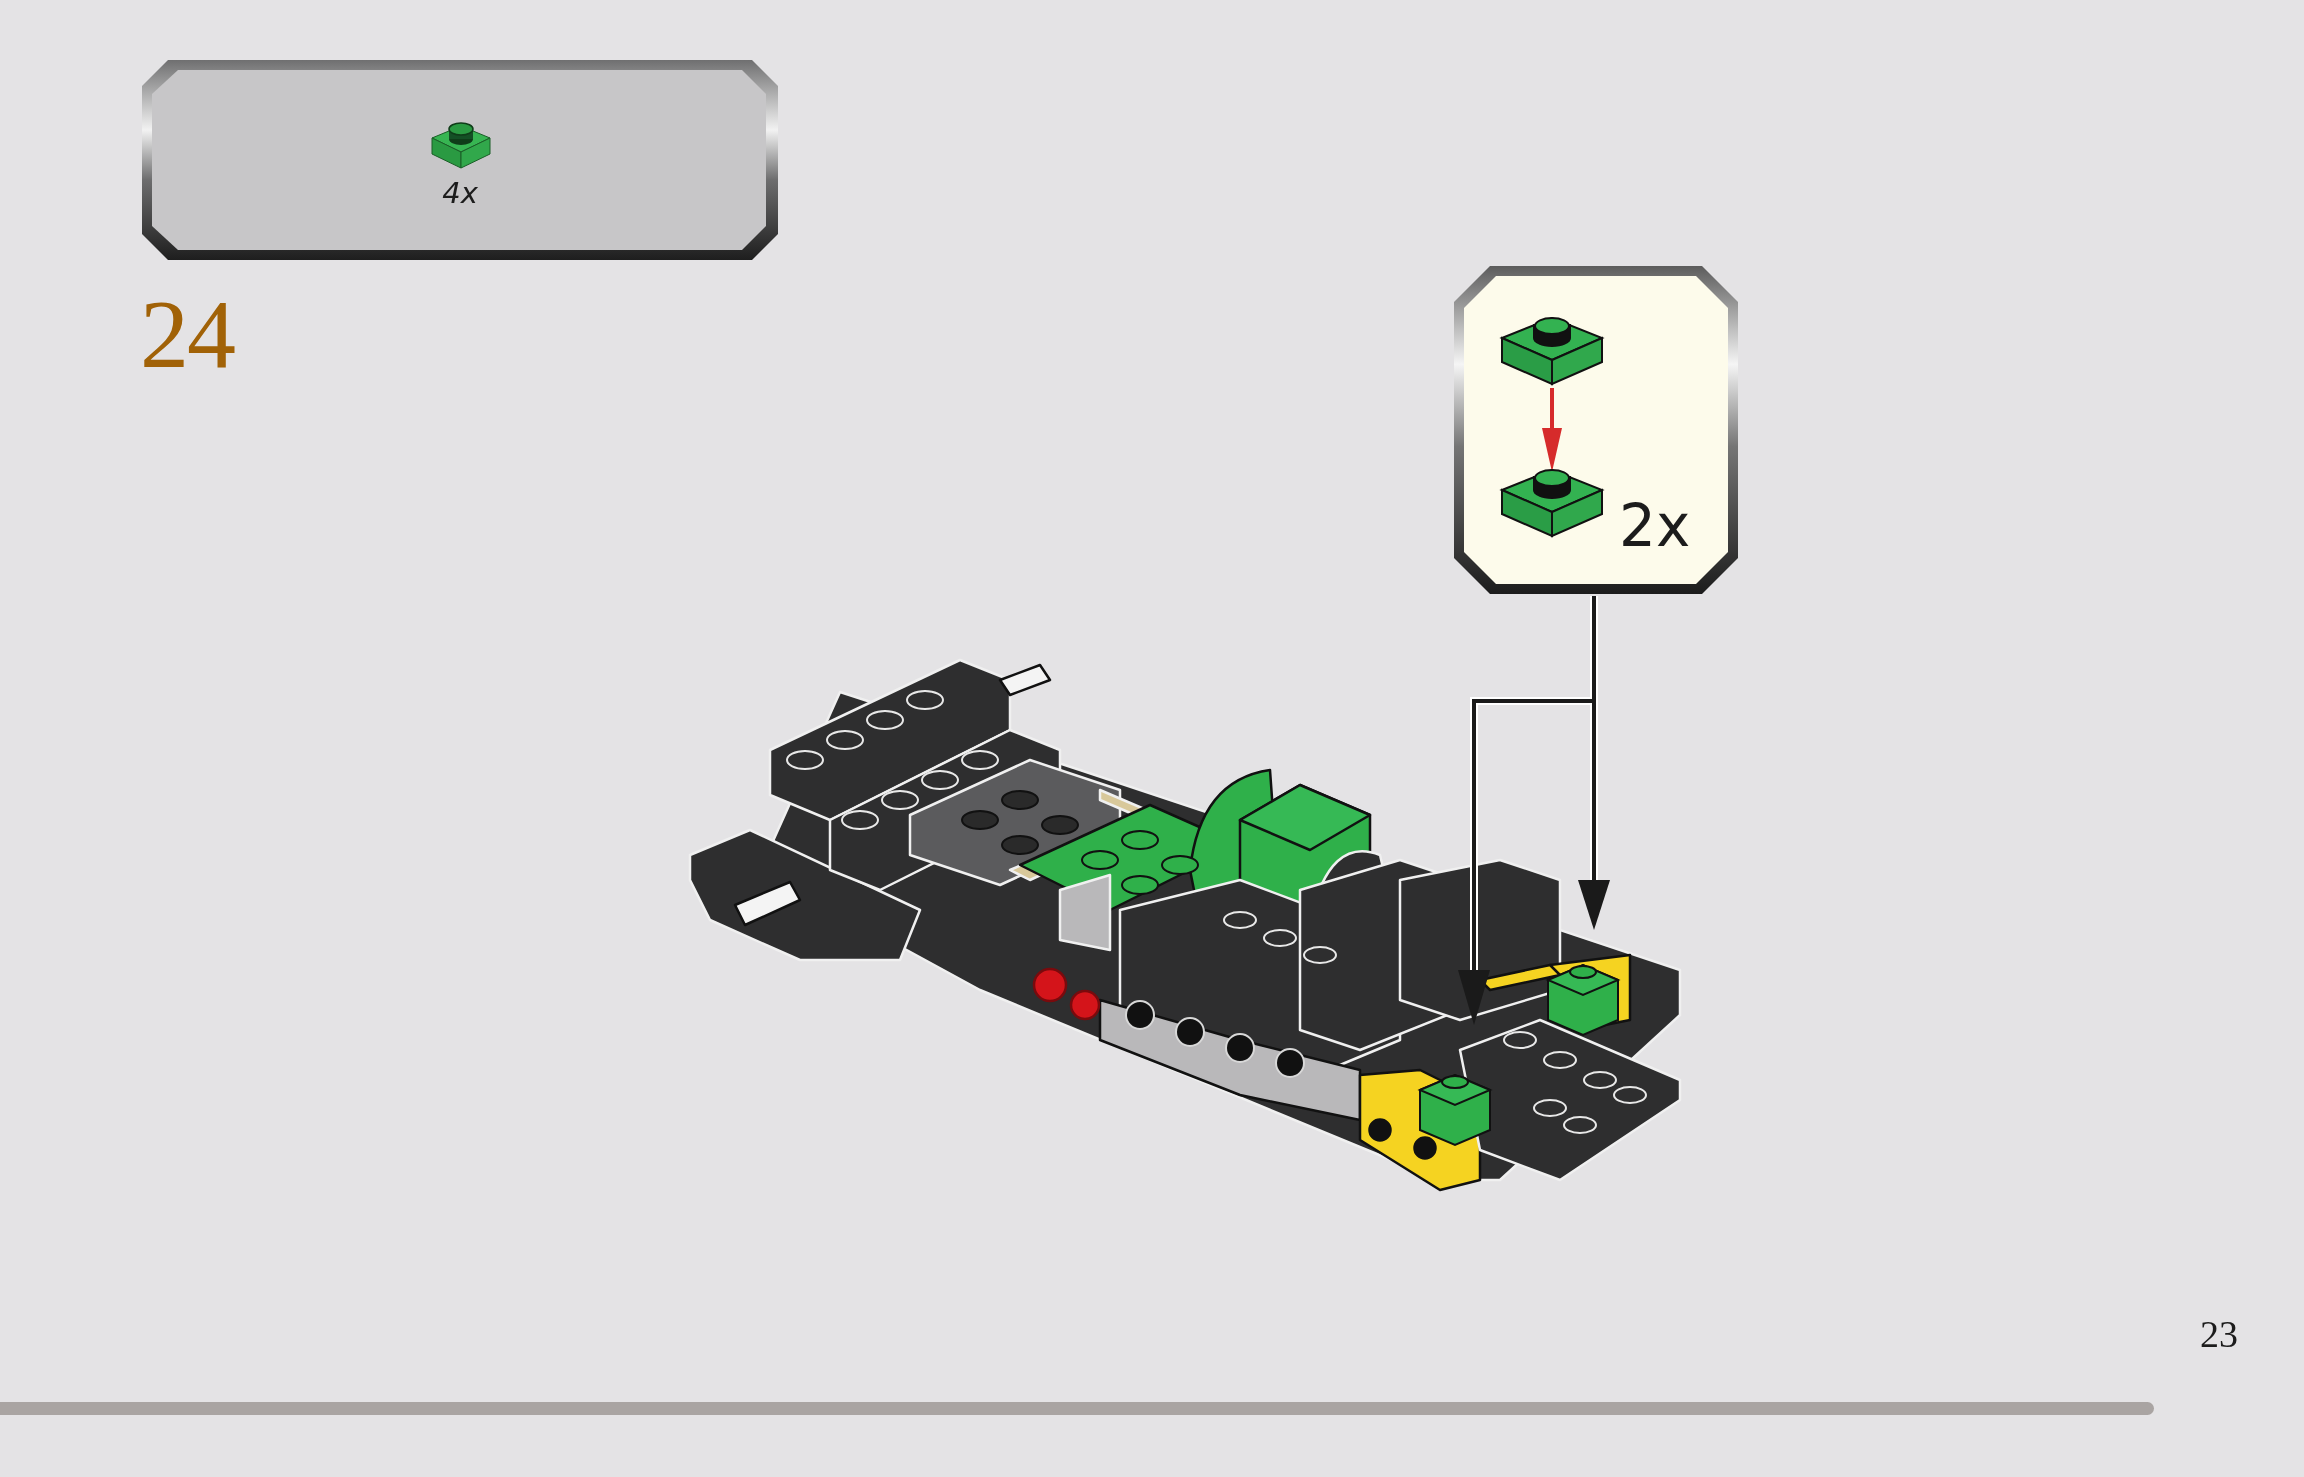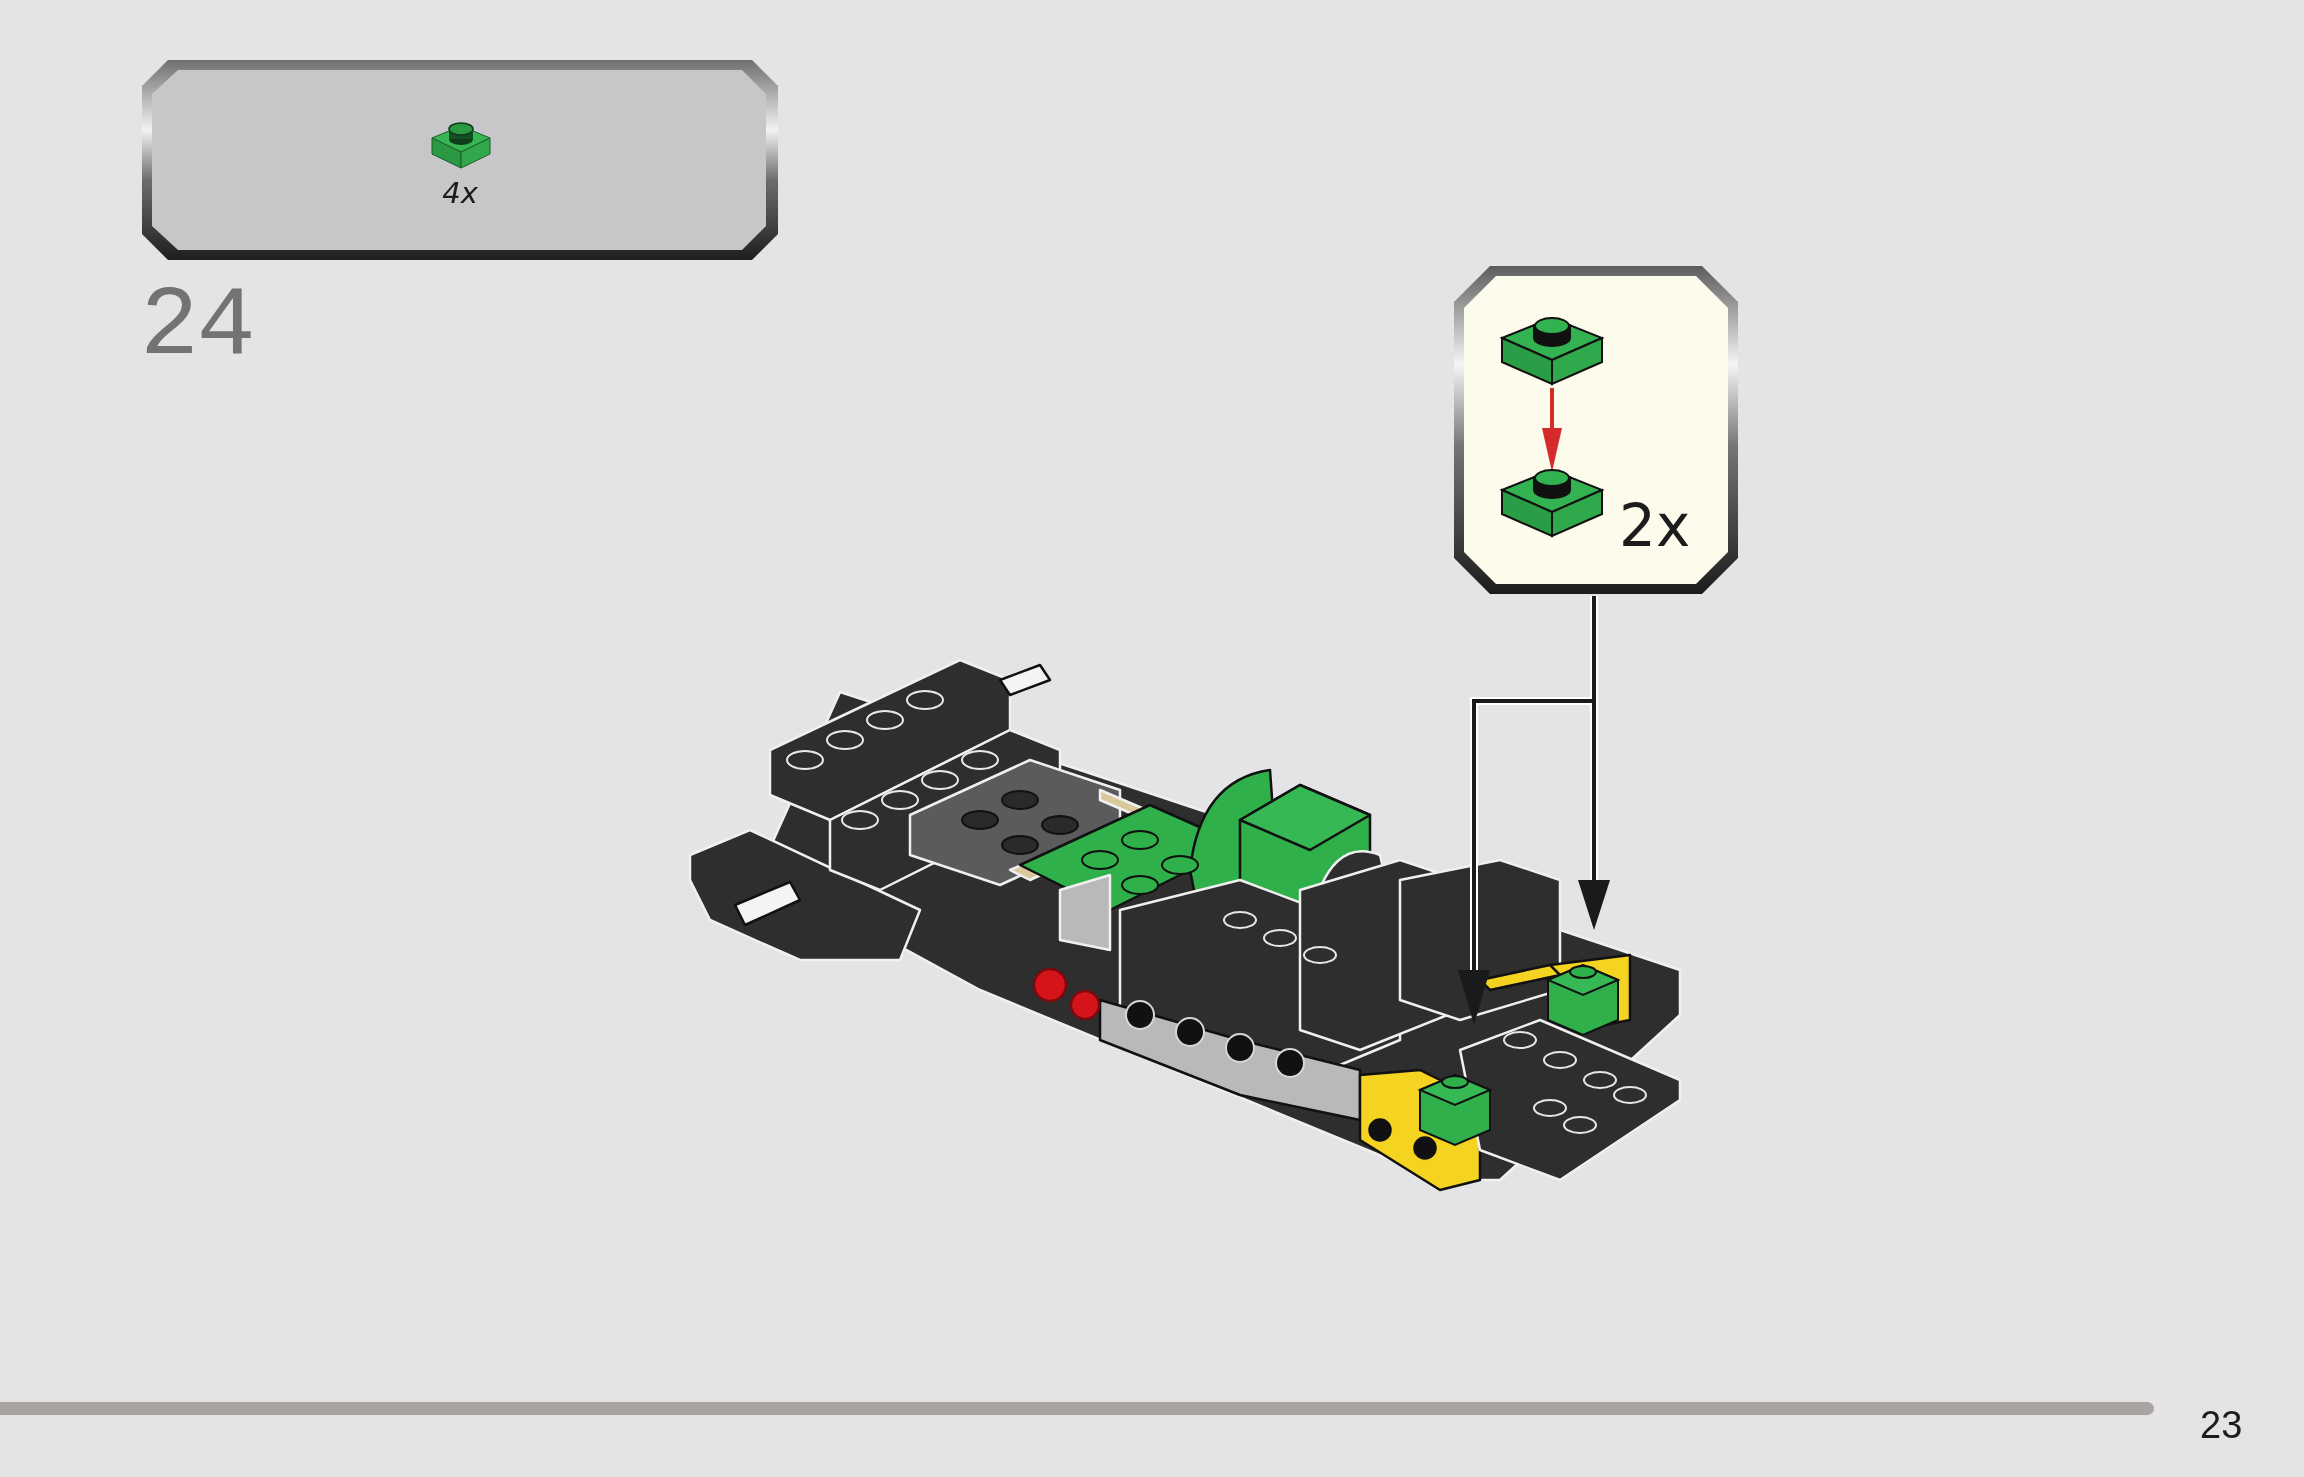--- a/index.html
+++ b/index.html
@@ -11,37 +11,37 @@
   .abs { position:absolute; }
   .parts-box {
     left:140px; top:58px; width:640px; height:204px;font-style:italic;
   }
   .parts-box svg, .callout svg { position:absolute; left:0; top:0; }
   .parts-count {
     position:absolute; left:288px; top:118px; width:64px; text-align:center;
     font-size:29px; color:#1c1c1c; font-family:"DejaVu Sans", sans-serif;
   }
   .step-number {
-    left:140px; top:278px; font-size:98px; line-height:1; color:#737373;
-    font-family:Liberation Mono, monospace; letter-spacing:-2px;
+    left:140px; top:285px; font-size:98px; line-height:1; color:#a16207;
+    font-family:Liberation Serif, serif; letter-spacing:-2px;
   }
   .callout { left:1452px; top:264px; width:288px; height:332px;text-align:center; }
   .callout-count {
     position:absolute; left:167px; top:228px; font-size:58px; color:#1c1c1c;
     font-family:"DejaVu Sans", sans-serif;
   }
   .model { left:680px; top:620px; width:1060px; height:580px; }
   .connector { left:0; top:0; width:2304px; height:1477px; pointer-events:none; }
   .footer-bar {
     left:0; top:1402px; width:2154px; height:13px; background:#a9a4a2;
     border-radius:0 7px 7px 0;
   }
   .page-number {
-    left:2200px; top:1404px; font-size:38px; color:#1c1c1c;
-    font-family:Liberation Sans, sans-serif;
+    left:2200px; top:1312px; font-size:38px; color:#1c1c1c;
+    font-family:Liberation Serif, serif;
   }
 </style>
 </head>
 <body>
 
 <div class="abs parts-box">
   <svg width="640" height="204" viewBox="0 0 640 204">
     <defs>
       <linearGradient id="frameGrad" x1="0" y1="0" x2="0" y2="1">
         <stop offset="0" stop-color="#6f6f70"></stop>

